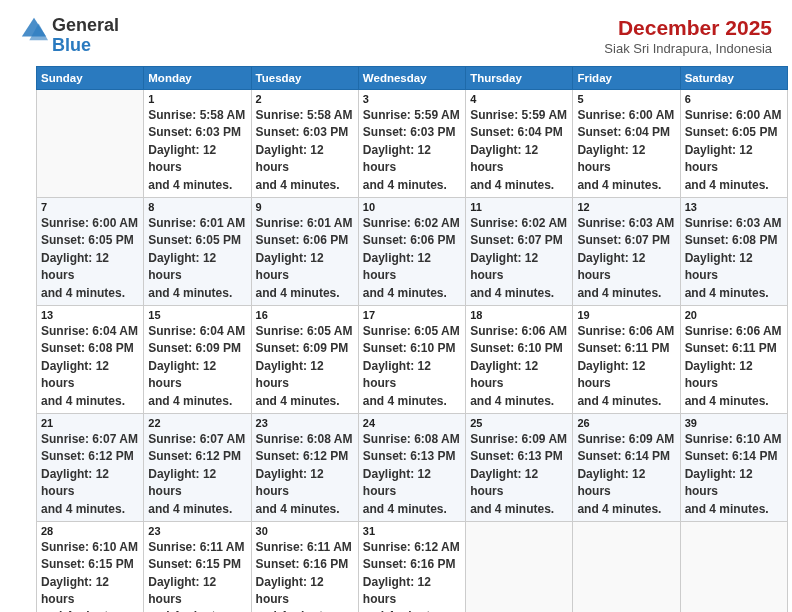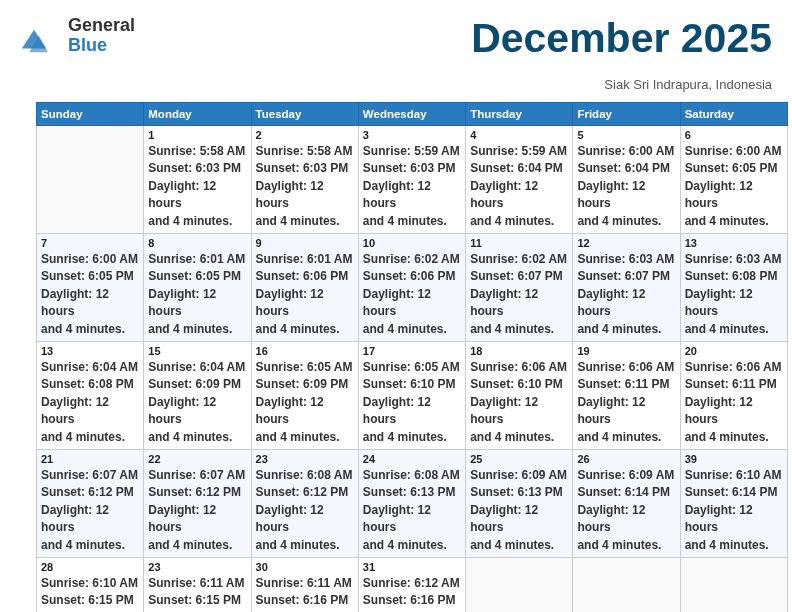--- a/index.html
+++ b/index.html
@@ -18,47 +18,47 @@
       flex-direction: column;
     }
     .header {
       display: flex;
       justify-content: space-between;
       align-items: flex-start;
       margin-bottom: 10px;
     }
     .logo {
       display: flex;
-      align-items: flex-end;
-      gap: 20px;
+      align-items: flex-start;
+      gap: 4px;
     }
     .logo-text {
       font-size: 18px;
       font-weight: bold;
       line-height: 1.1;
     }
     .logo-general { color: #333; }
     .logo-blue { color: #2a7abf; }
     .logo-icon {
       width: 28px;
       height: 28px;
     }
     .title-block {
       text-align: right;
     }
     .month-title {
-      font-size: 41px;
-      font-weight: bold;
-      color: #0c4a6e;
+      font-size: 21px;
+      font-weight: bold;
+      color: #b91c1c;
       line-height: 1.1;
     }
     .subtitle {
       font-size: 13px;
       color: #555;
-      margin-top: 16px;
+      margin-top: 2px;
     }
     .calendar {
       flex: 1;
       border: 1px solid #ccc;
       border-collapse: collapse;
       width: 100%;
       table-layout: fixed;
       margin-left: 16px;
     }
     .calendar th {

